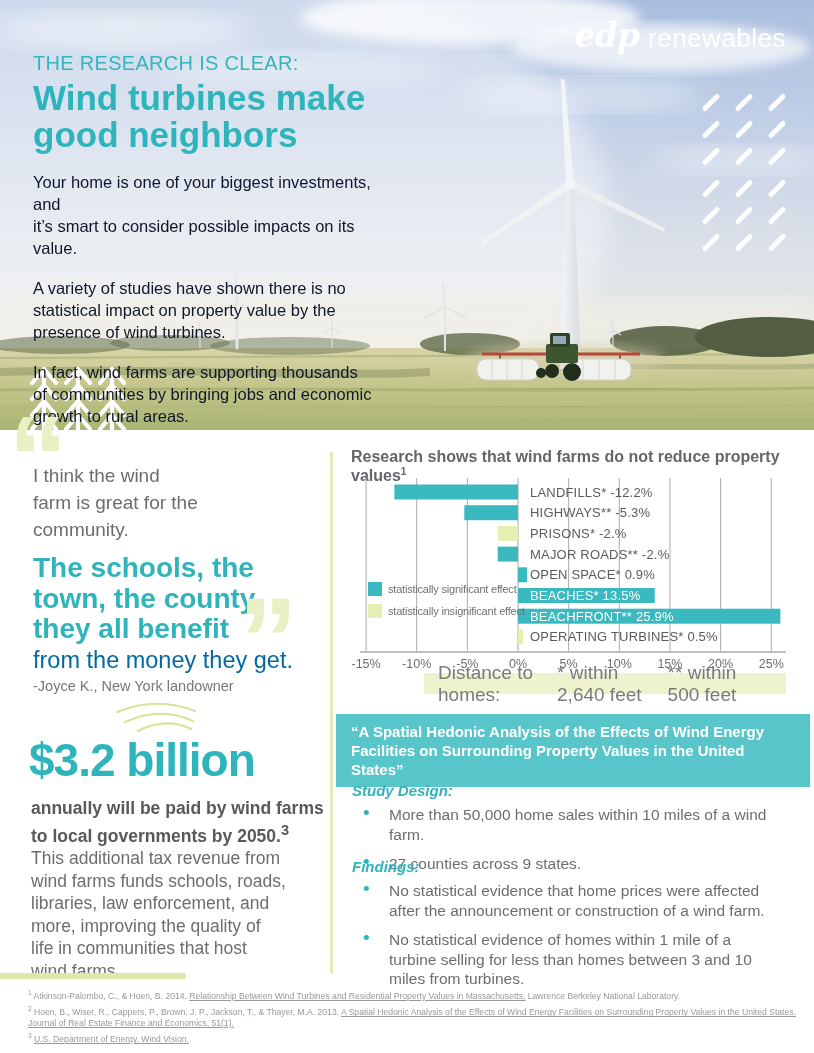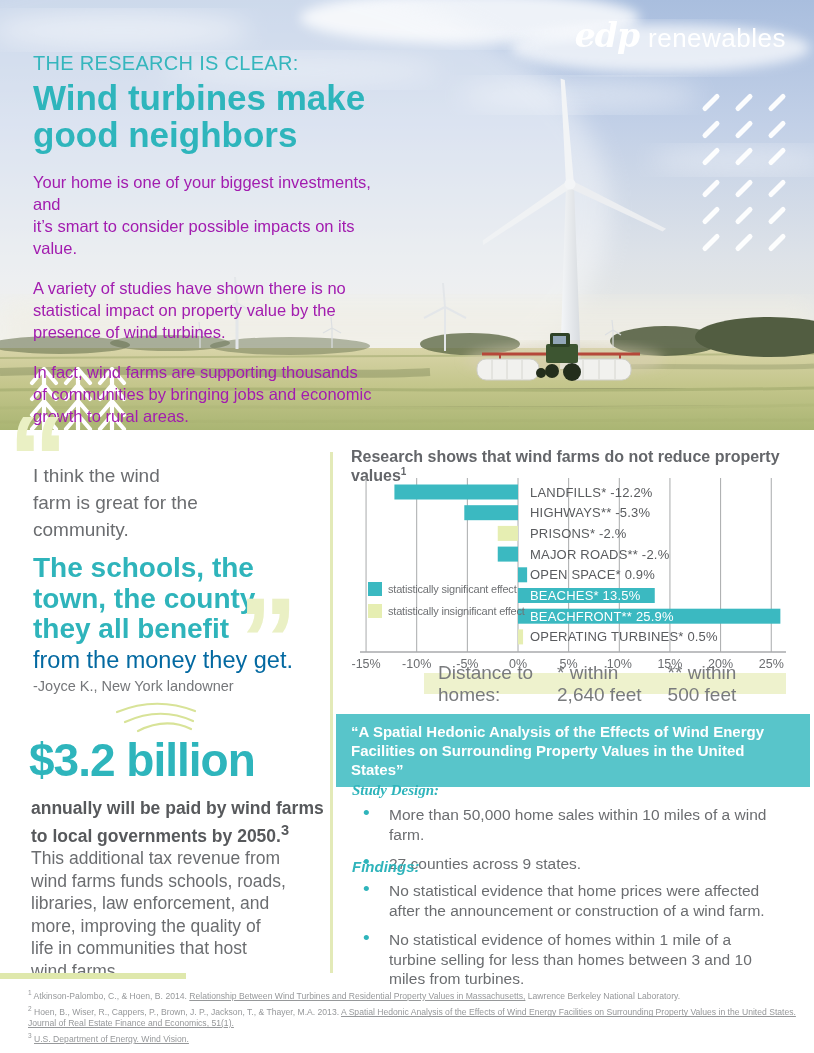--- a/index.html
+++ b/index.html
@@ -7,21 +7,21 @@
         font-family:"Liberation Sans",sans-serif;}
   
   .hero{position:absolute;left:0;top:0;width:814px;height:430px;}
   .hero svg.art{position:absolute;left:0;top:0;}
   .logo{position:absolute;right:28px;top:16px;color:#fff;display:flex;align-items:baseline;gap:9px;}
   .logo .script{font-family:"DejaVu Serif",serif;font-style:italic;font-weight:700;font-size:33px;letter-spacing:-1px;}
   .logo .word{font-size:26px;font-weight:400;letter-spacing:.5px;}
   .hero-text{position:absolute;left:33px;top:52px;width:360px;}
   .kicker{font-size:20px;color:#35b6bd;font-weight:500;letter-spacing:.3px;}
   .h1{margin-top:4px;font-size:35px;line-height:37px;font-weight:700;color:#2eb5bc;white-space:pre-line;}
-  .hero-p{margin-top:18px;font-size:16.5px;line-height:22px;color:#a21caf;white-space:pre-line;}
+  .hero-p{margin-top:18px;font-size:16.5px;line-height:22px;color:#0f172a;white-space:pre-line;}
   .slashes{position:absolute;left:700px;top:100px;width:100px;height:165px;}
   .slashes span{position:absolute;width:22px;height:5px;background:#fff;border-radius:3px;
                 transform:rotate(-45deg);opacity:.95;}
   .wheat{position:absolute;left:28px;top:367px;}
   
   .openquote{position:absolute;left:8px;top:398px;font-size:120px;font-weight:700;color:#eaf0c4;line-height:1;}
   .closequote{position:absolute;left:238px;top:580px;font-size:120px;font-weight:700;color:#eaf0c4;line-height:1;}
   .q1{position:absolute;left:33px;top:462px;font-size:19px;line-height:27px;color:#6b6d70;white-space:pre-line;}
   .q2{position:absolute;left:33px;top:553px;font-size:28px;line-height:30.5px;font-weight:700;color:#2fb4bb;white-space:pre-line;}
   .q3{position:absolute;left:33px;top:647px;font-size:23.5px;color:#0369a1;}
@@ -37,21 +37,21 @@
   .ctitle sup{font-size:10px;}
   .chart{position:absolute;left:352px;top:476px;}
   .strip{position:absolute;left:424px;top:673px;width:362px;height:21px;background:#eef2cd;
          display:flex;align-items:center;justify-content:space-between;padding:0 14px;box-sizing:border-box;
          font-size:19px;color:#797b7d;}
   .banner{position:absolute;left:336px;top:714px;width:474px;box-sizing:border-box;background:#58c5ca;
           color:#fff;font-weight:700;font-size:15px;line-height:19px;padding:8px 15px;}
   .published{position:absolute;left:338px;top:761px;font-size:13px;font-style:italic;color:#5a5c5e;}
   .published sup{font-size:8.5px;}
   .slabel{position:absolute;font-size:15px;font-weight:700;font-style:italic;color:#2fb4bb;}
-  .sd{left:352px;top:782px;font-family:Liberation Serif, serif;} .fd{left:352px;top:858px;}
+  .sd{left:352px;top:782px;} .fd{left:352px;top:858px;}
   ul.blist{position:absolute;margin:0;padding:0;list-style:none;width:450px;}
   ul.design{left:352px;top:800px;} ul.findings{left:352px;top:876px;}
   ul.blist li{position:relative;padding:5px 0 5px 37px;font-size:15.5px;line-height:19.5px;color:#6b6d70;white-space:pre-line;}
   ul.blist li::before{content:"\2022";position:absolute;left:11px;top:3px;color:#2fb4bb;font-size:19px;}
   
   .foots{position:absolute;left:28px;top:988px;width:772px;font-size:8.6px;line-height:10.5px;color:#96989a;}
   .foots p{margin:0 0 3px 0;}
   .foots sup{font-size:6.5px;}
   .u{text-decoration:underline;}
 </style>

